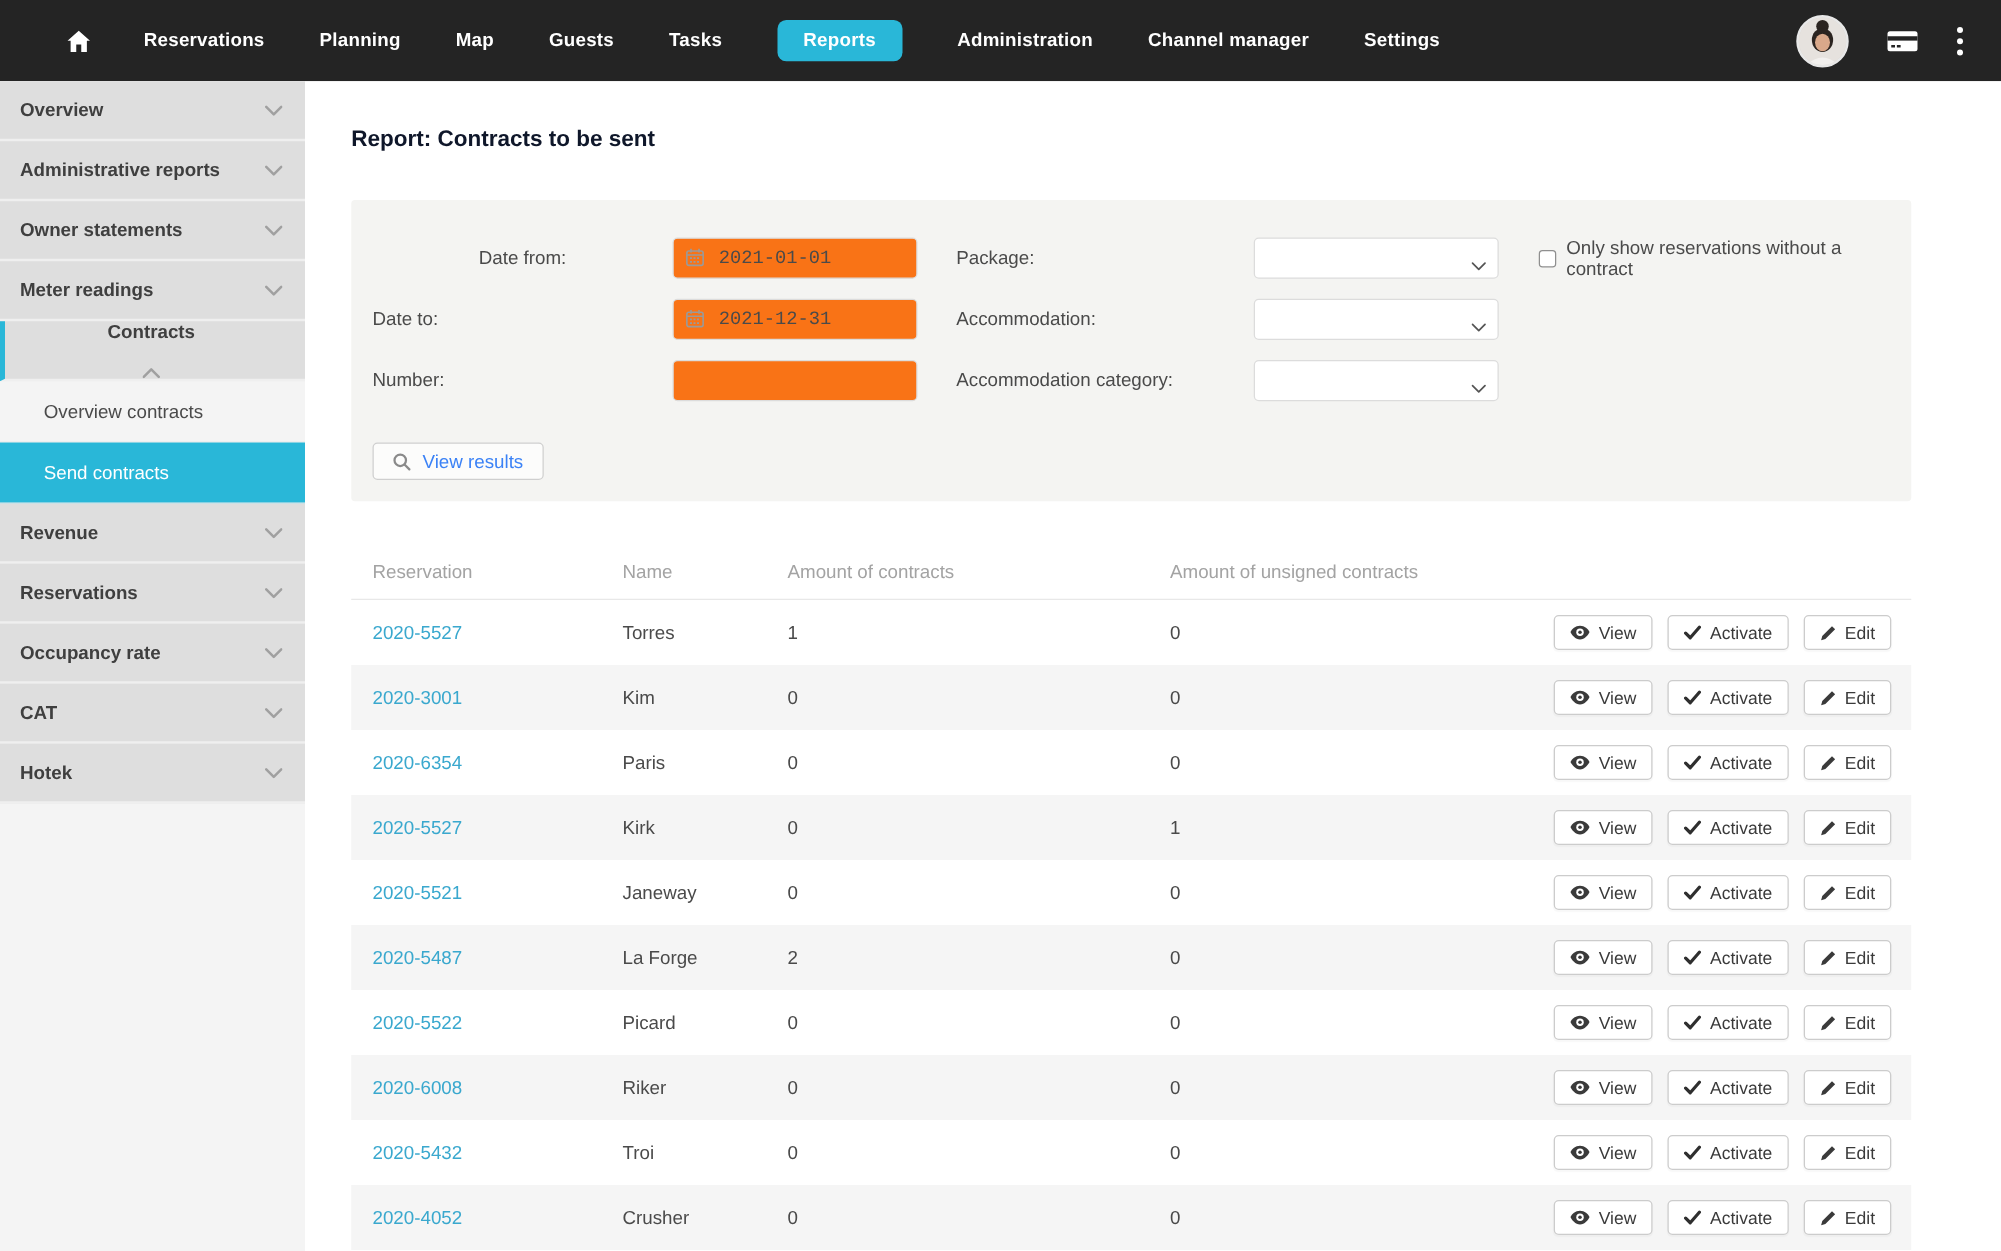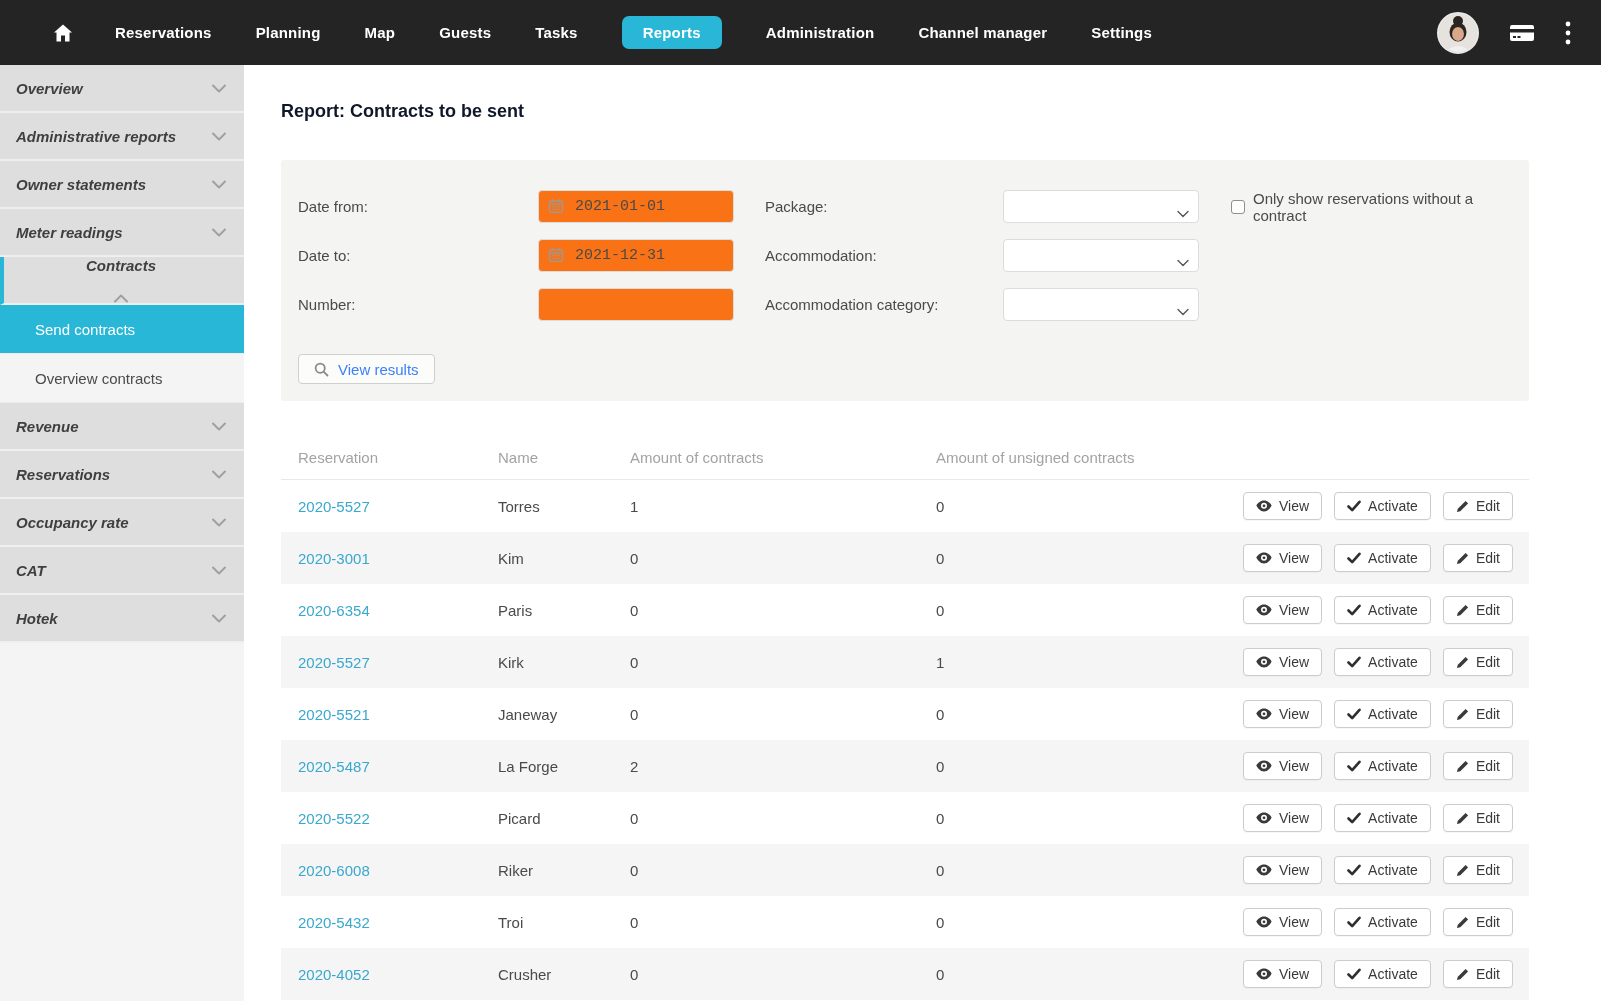--- a/index.html
+++ b/index.html
@@ -17,21 +17,21 @@
   .nav-right { margin-left:auto; display:flex; align-items:center; gap:30px; }
   .avatar { width:42px; height:42px; border-radius:50%; border:2px solid #e8e8e8;
     overflow:hidden; background:#dcd8d4; cursor:pointer; }
   .icon-btn { cursor:pointer; display:flex; align-items:center; }
 
   
   .layout { display:flex; height:936px; }
   .sidebar { width:244px; flex:0 0 auto; background:#f4f4f4; display:flex; flex-direction:column; }
   .side-item { height:48px; background:#dedede; border-bottom:2px solid #efefef;
     display:flex; align-items:center; justify-content:space-between;
-    padding:0 18px 0 16px; cursor:pointer;font-style:italic; }
+    padding:0 18px 0 16px; cursor:pointer; }
   .side-item span { font-size:15px; font-weight:600; color:#3f3f3f; }
   .side-item.active-section { border-left:4px solid #29b7d8; padding-left:12px;flex-direction:column; }
   .side-sub { height:49px; background:#f4f4f4; border-bottom:1px solid #ececec;
     display:flex; align-items:center; padding-left:35px; cursor:pointer; }
   .side-sub span { font-size:15px; color:#4a4a4a; }
   .side-sub.active { background:#29b7d8; }
   .side-sub.active span { color:#fff; }
   .side-filler { flex:1; background:#f4f4f4; }
 
   
@@ -153,26 +153,26 @@
           <svg width="14" height="9" viewBox="0 0 14 9">
             <polyline points="1,1.5 7,7.5 13,1.5" fill="none" stroke="#a0a0a0" stroke-width="2" stroke-linecap="round" stroke-linejoin="round"></polyline>
           </svg>
         </div>
         <div class="side-item active-section">
           <span>Contracts</span>
           <svg width="14" height="9" viewBox="0 0 14 9">
             <polyline points="1,7.5 7,1.5 13,7.5" fill="none" stroke="#a0a0a0" stroke-width="2" stroke-linecap="round" stroke-linejoin="round"></polyline>
           </svg>
         </div>
+        <div class="side-sub">
+          <span>Overview contracts</span>
+        </div>
         <div class="side-sub active">
           <span>Send contracts</span>
         </div>
-        <div class="side-sub">
-          <span>Overview contracts</span>
-        </div>
         <div class="side-item">
           <span>Revenue</span>
           <svg width="14" height="9" viewBox="0 0 14 9">
             <polyline points="1,1.5 7,7.5 13,1.5" fill="none" stroke="#a0a0a0" stroke-width="2" stroke-linecap="round" stroke-linejoin="round"></polyline>
           </svg>
         </div>
         <div class="side-item">
           <span>Reservations</span>
           <svg width="14" height="9" viewBox="0 0 14 9">
             <polyline points="1,1.5 7,7.5 13,1.5" fill="none" stroke="#a0a0a0" stroke-width="2" stroke-linecap="round" stroke-linejoin="round"></polyline>
@@ -199,21 +199,21 @@
       </div>
     <div class="side-filler"></div>
   </div>
 
   <div class="main">
     <div class="page-title">Report: Contracts to be sent</div>
 
     <div class="filter-panel">
       <div class="fgrid">
 
-        <div class="flabel" style="grid-row:1;grid-column:1;">Date from:</div>
+        <div class="flabel" style="grid-row:1;grid-column:1;text-align:center;">Date from:</div>
         <div class="ffield" style="grid-row:1;grid-column:2;">
           <span class="cal-ico">
             <svg width="16" height="16" viewBox="0 0 16 16" fill="none" stroke="#9a9a9a" stroke-width="1.3">
               <rect x="1.5" y="2.8" width="13" height="11.5" rx="1.5"></rect>
               <line x1="1.5" y1="6" x2="14.5" y2="6"></line>
               <line x1="4.8" y1="1" x2="4.8" y2="4"></line>
                 <line x1="11.2" y1="1" x2="11.2" y2="4"></line>
               <line x1="4" y1="8.5" x2="12" y2="8.5" stroke-dasharray="1.6 1.2"></line>
               <line x1="4" y1="11.5" x2="12" y2="11.5" stroke-dasharray="1.6 1.2"></line>
             </svg>

